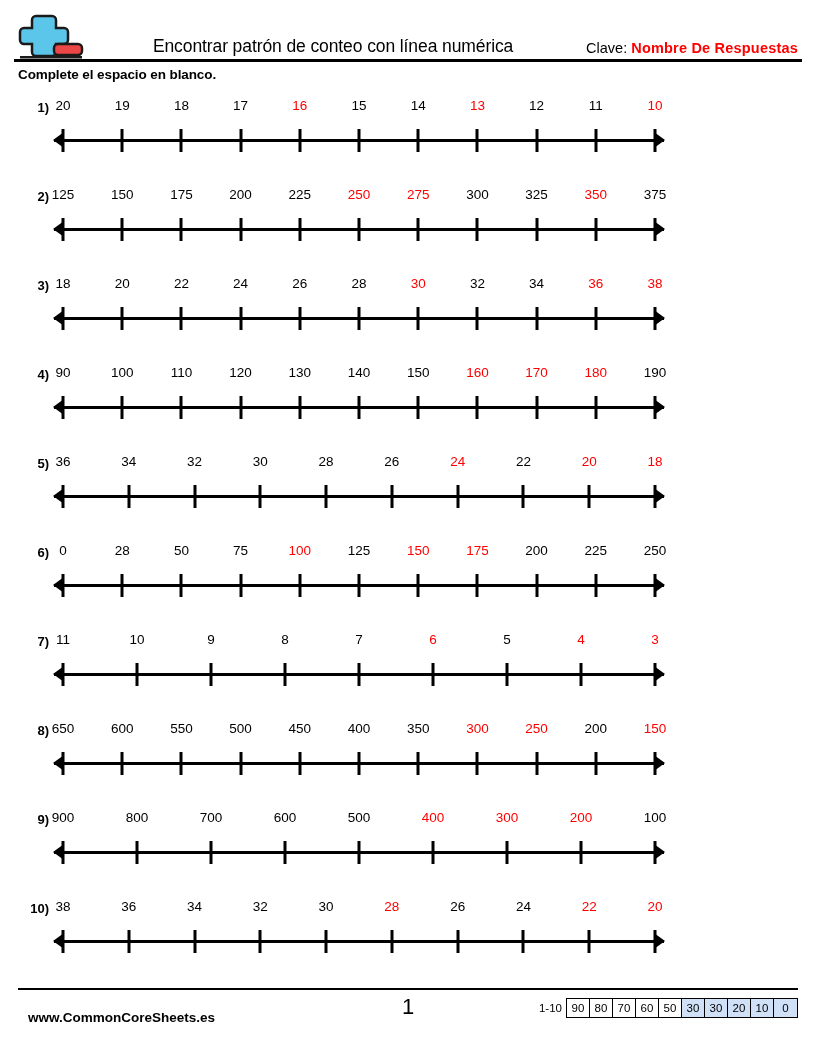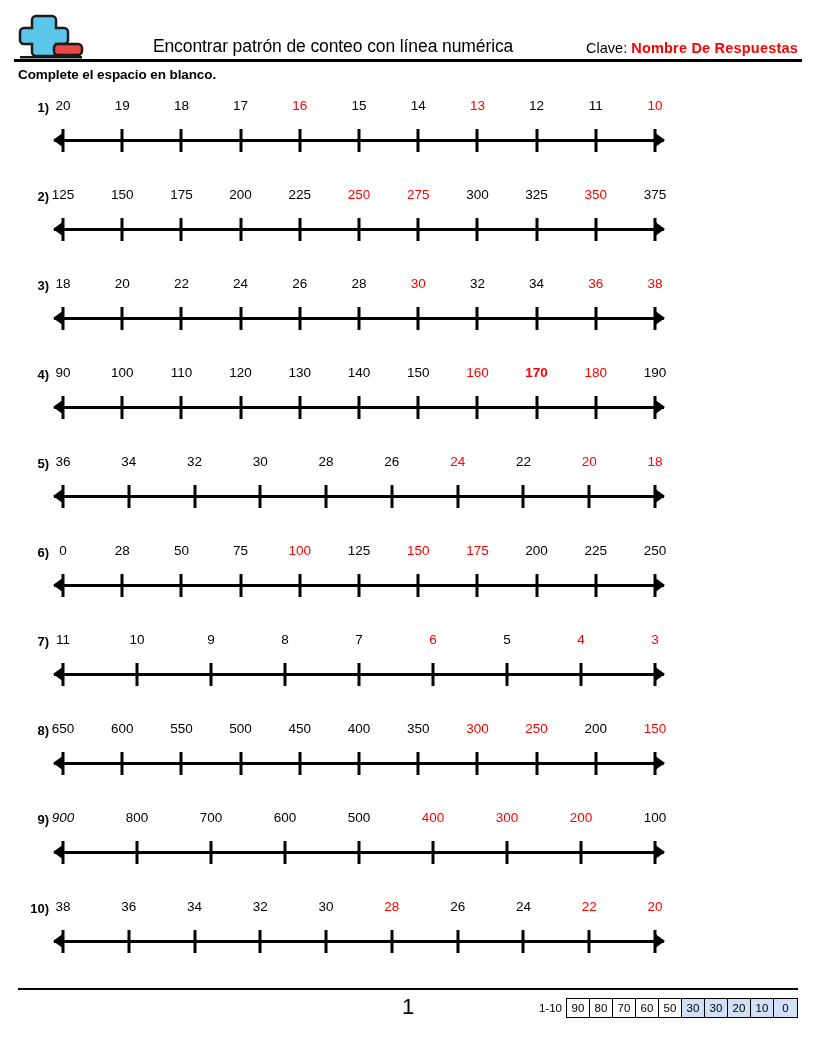--- a/index.html
+++ b/index.html
@@ -400,21 +400,21 @@
           <div class="numline-wrap">
             <div class="labels-row">
               <div class="lbl" style="left: calc(0% + 9px);">90</div>
               <div class="lbl" style="left: calc(10% + 7.2px);">100</div>
               <div class="lbl" style="left: calc(20% + 5.4px);">110</div>
               <div class="lbl" style="left: calc(30% + 3.6px);">120</div>
               <div class="lbl" style="left: calc(40% + 1.8px);">130</div>
               <div class="lbl" style="left: calc(50% + 0px);">140</div>
               <div class="lbl" style="left: calc(60% - 1.8px);">150</div>
               <div class="lbl answer" style="left: calc(70% - 3.6px);">160</div>
-              <div class="lbl answer" style="left: calc(80% - 5.4px); font-weight: bold;">170</div>
+              <div class="lbl answer" style="left: calc(80% - 5.4px);">170</div>
               <div class="lbl answer" style="left: calc(90% - 7.2px);">180</div>
               <div class="lbl" style="left: calc(100% - 9px);">190</div>
             </div>
             <div class="axis">
               <div class="axis-line"></div>
               <div class="arrow left"></div>
               <div class="arrow right"></div>
               <div class="tick" style="left: calc(0% + 9px);"></div>
               <div class="tick" style="left: calc(10% + 7.2px);"></div>
               <div class="tick" style="left: calc(20% + 5.4px);"></div>
@@ -566,21 +566,21 @@
               <div class="tick" style="left: calc(100% - 9px);"></div>
             </div>
           </div>
         </div>
       </div>
       <div class="problem">
         <div class="prob-inner">
           <div class="prob-num">9)</div>
           <div class="numline-wrap">
             <div class="labels-row">
-              <div class="lbl" style="left: calc(0% + 9px); font-style: italic;">900</div>
+              <div class="lbl" style="left: calc(0% + 9px);">900</div>
               <div class="lbl" style="left: calc(12.5% + 6.75px);">800</div>
               <div class="lbl" style="left: calc(25% + 4.5px);">700</div>
               <div class="lbl" style="left: calc(37.5% + 2.25px);">600</div>
               <div class="lbl" style="left: calc(50% + 0px);">500</div>
               <div class="lbl answer" style="left: calc(62.5% - 2.25px);">400</div>
               <div class="lbl answer" style="left: calc(75% - 4.5px);">300</div>
               <div class="lbl answer" style="left: calc(87.5% - 6.75px);">200</div>
               <div class="lbl" style="left: calc(100% - 9px);">100</div>
             </div>
             <div class="axis">
@@ -632,20 +632,21 @@
               <div class="tick" style="left: calc(100% - 9px);"></div>
             </div>
           </div>
         </div>
       </div>
     </div>
 
   <div class="footer">
     <div class="footer-rule"></div>
     <div class="footer-inner">
+      <div class="site-url">www.CommonCoreSheets.es</div>
       <div class="page-num">1</div>
       <div class="scale">
         <div class="scale-label">1-10</div>
         <div class="scale-boxes">
             <div class="scale-box">90</div>
             <div class="scale-box">80</div>
             <div class="scale-box">70</div>
             <div class="scale-box">60</div>
             <div class="scale-box">50</div>
             <div class="scale-box hl">30</div>

